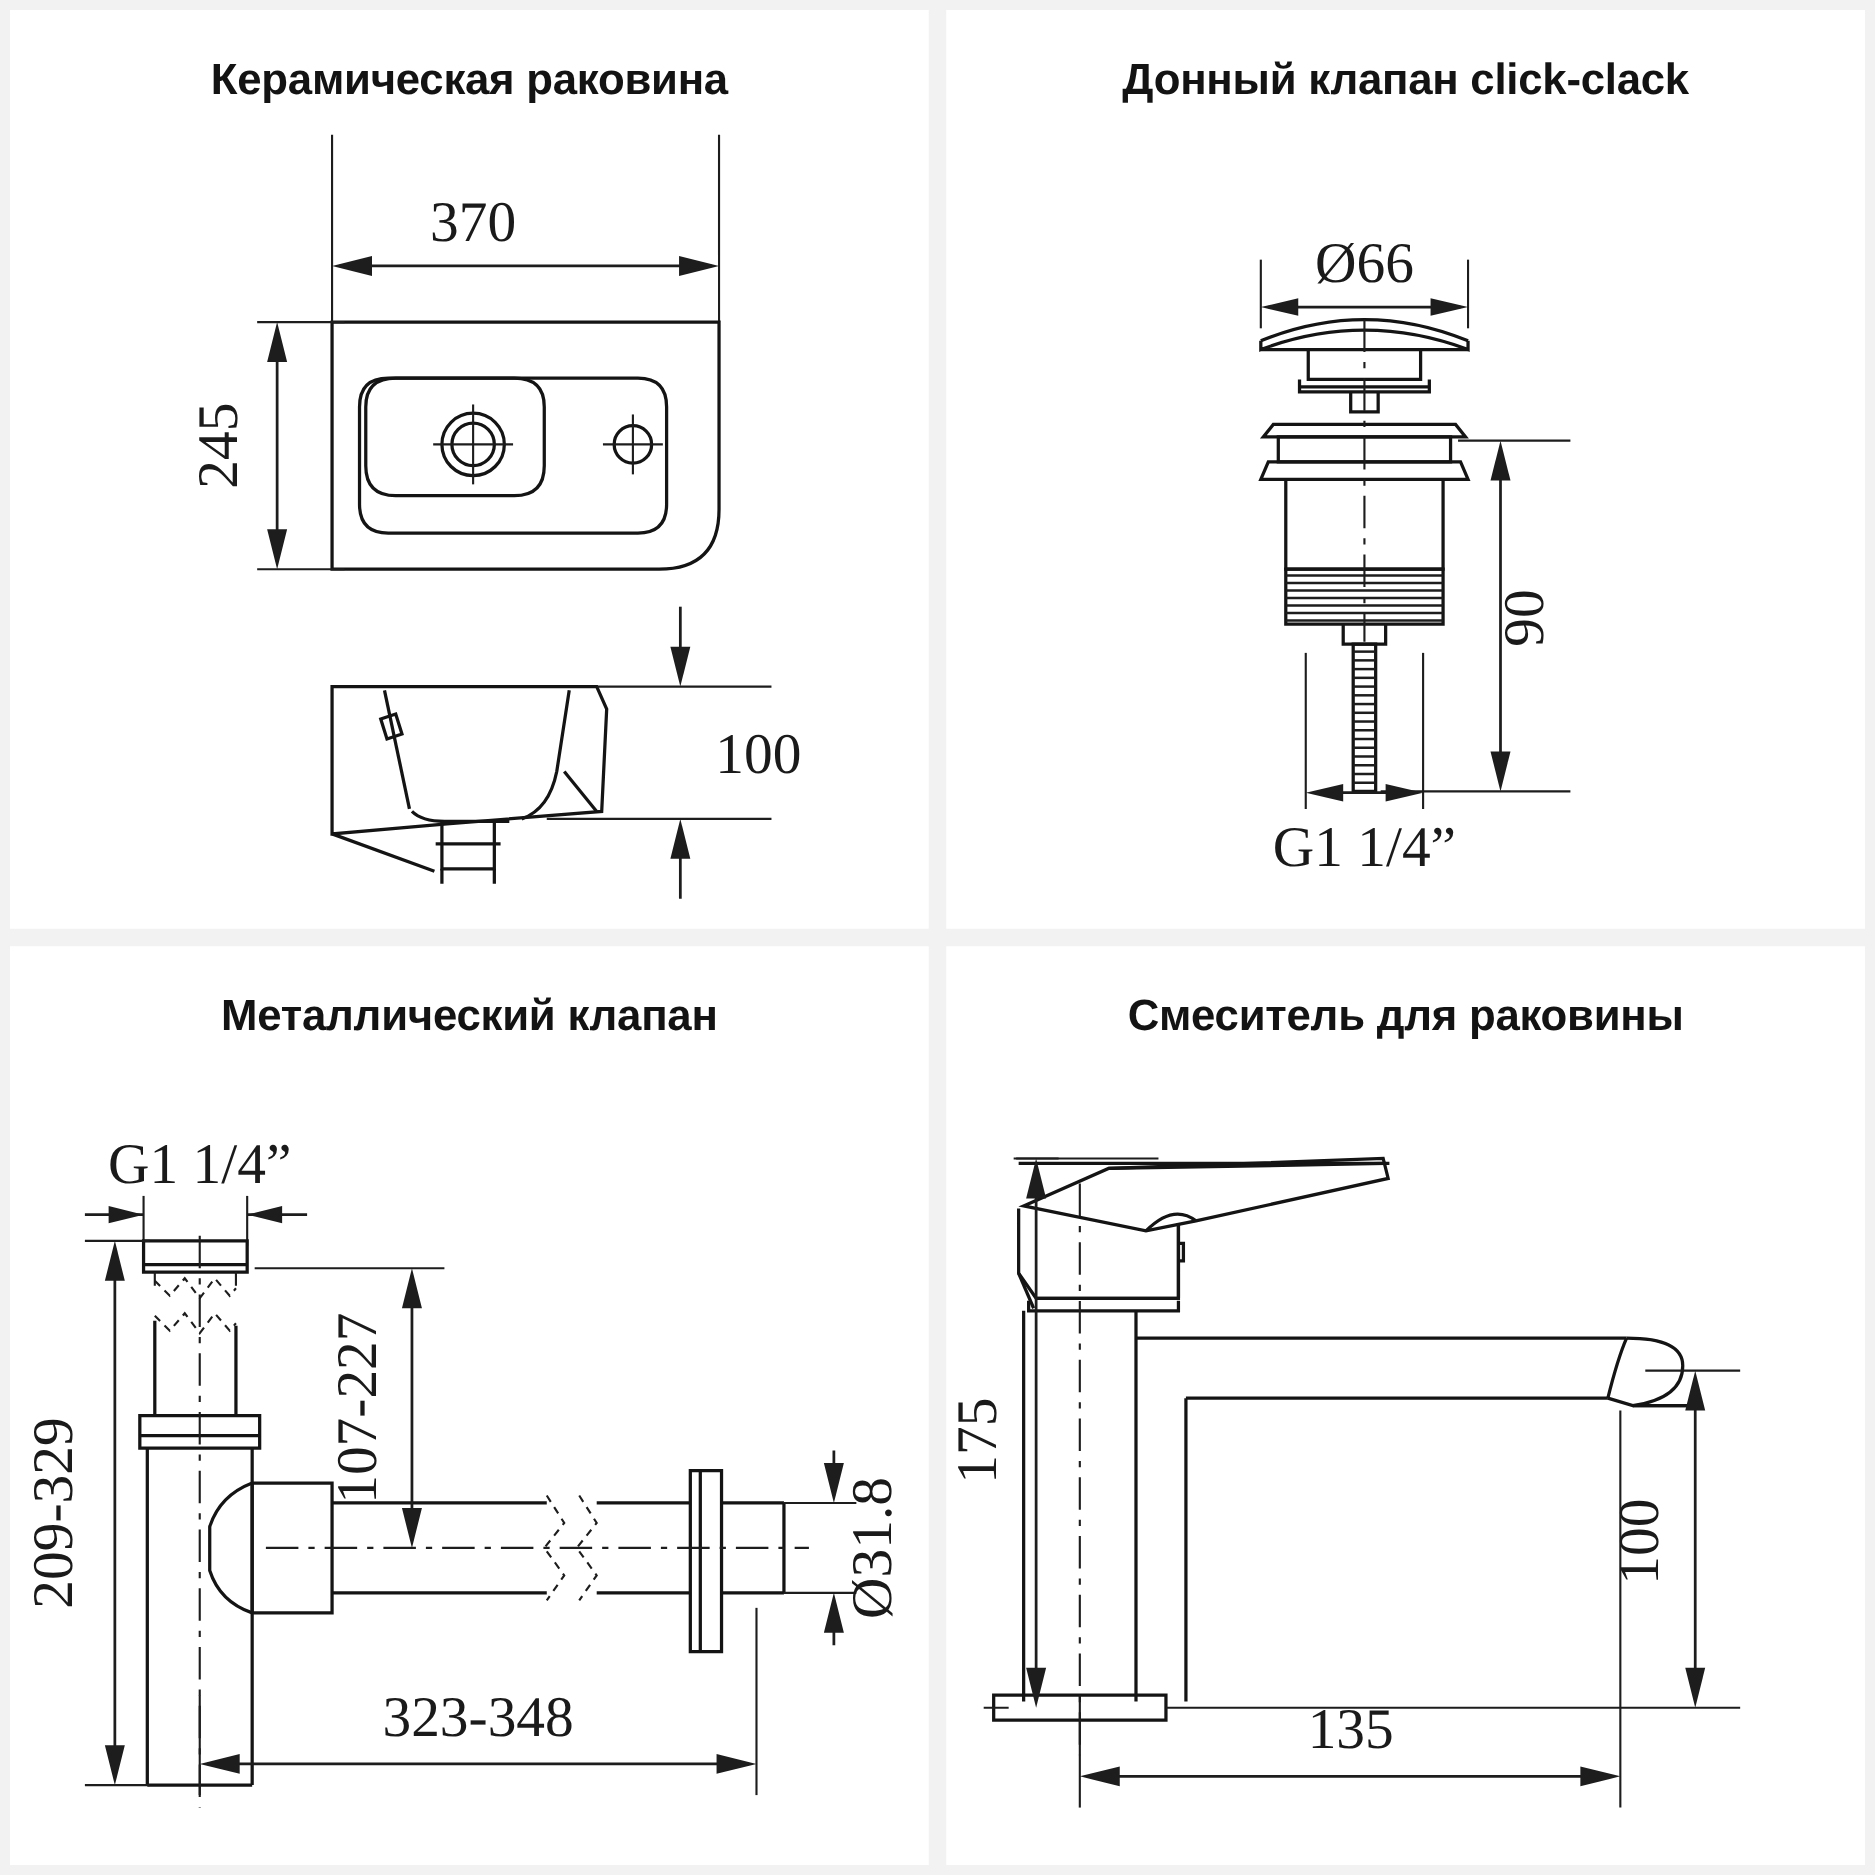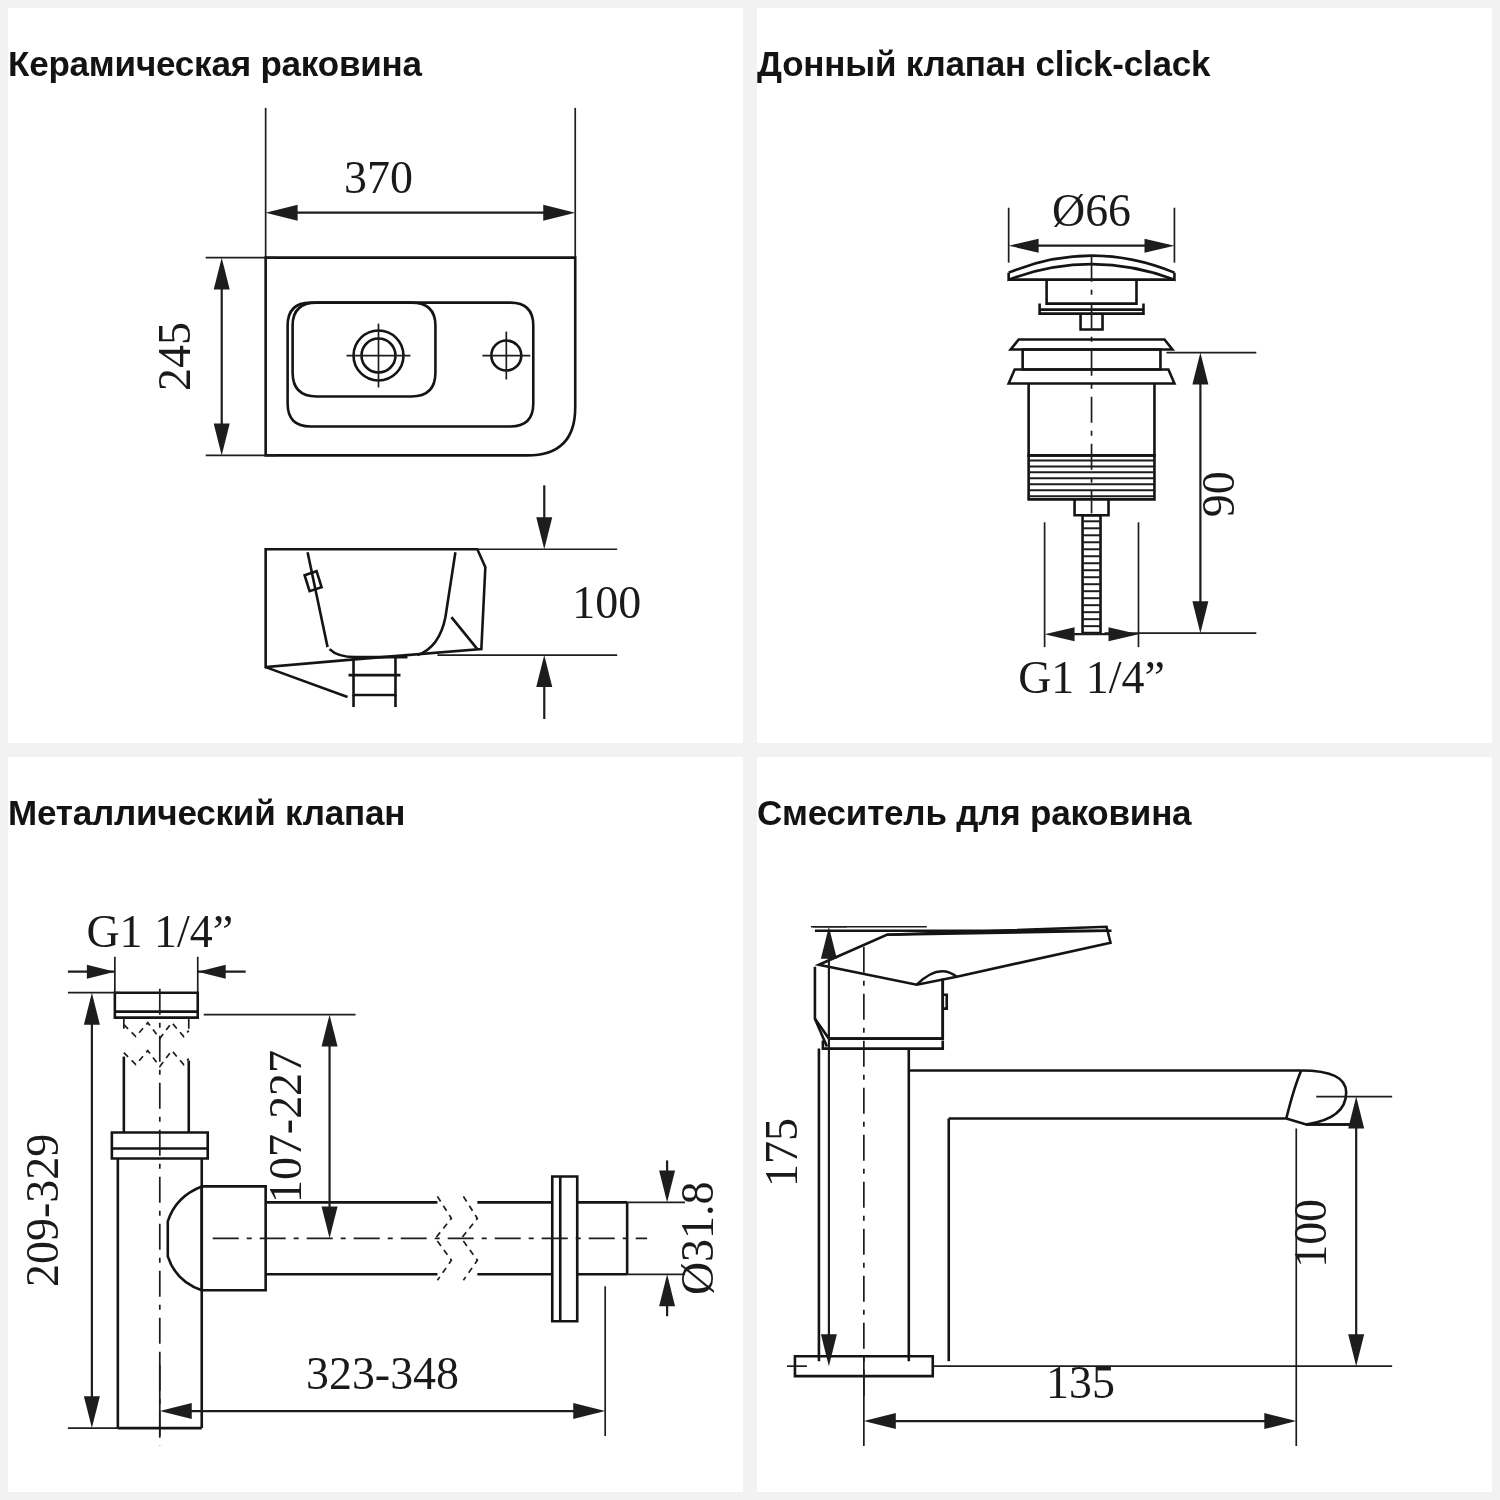--- a/index.html
+++ b/index.html
@@ -31,20 +31,21 @@
   .panel {
     position: relative;
     background: #ffffff;
     overflow: hidden;
   }
   .panel-title {
     position: absolute;
     top: 36px;
     left: 0;
     width: 100%;
+    text-align: center;
     font-family: "Liberation Sans", sans-serif;
     font-weight: bold;
     font-size: 35px;
     letter-spacing: -0.2px;
     color: #131313;
     white-space: nowrap;
   }
   .panel svg {
     position: absolute;
     left: 0;
@@ -295,21 +296,21 @@
 
         <text class="dimtext" x="152" y="190" text-anchor="middle">G1 1/4”</text>
         <text class="dimtext" x="50" y="454" text-anchor="middle" transform="rotate(-90 50 454)">209-329</text>
         <text class="dimtext" x="293" y="370" text-anchor="middle" transform="rotate(-90 293 370)">107-227</text>
         <text class="dimtext" x="375" y="633" text-anchor="middle">323-348</text>
         <text class="dimtext" x="706" y="482" text-anchor="middle" transform="rotate(-90 706 482)">Ø31.8</text>
       </svg>
     </div>
 
     <div class="panel">
-      <div class="panel-title">Смеситель для раковина</div>
+      <div class="panel-title">Смеситель для раковины</div>
       <svg viewBox="0 0 736 736" preserveAspectRatio="xMidYMid meet">
 
         <path class="ln-obj" d="M58,174 L355,174"></path>
         <path class="ln-obj" d="M62,208 L130,178 L350,170 L354,186 L200,220 L160,228 Z"></path>
         <path class="ln-obj" d="M130,178 L352,174"></path>
         <path class="ln-obj" d="M160,228 Q182,206 200,220"></path>
 
         <path class="ln-obj" d="M58,210 L58,262 L72,282 L186,282 L186,222"></path>
         <path class="ln-obj" d="M186,222 L186,282"></path>
         <line class="ln-obj" x1="72" y1="282" x2="186" y2="282"></line>

